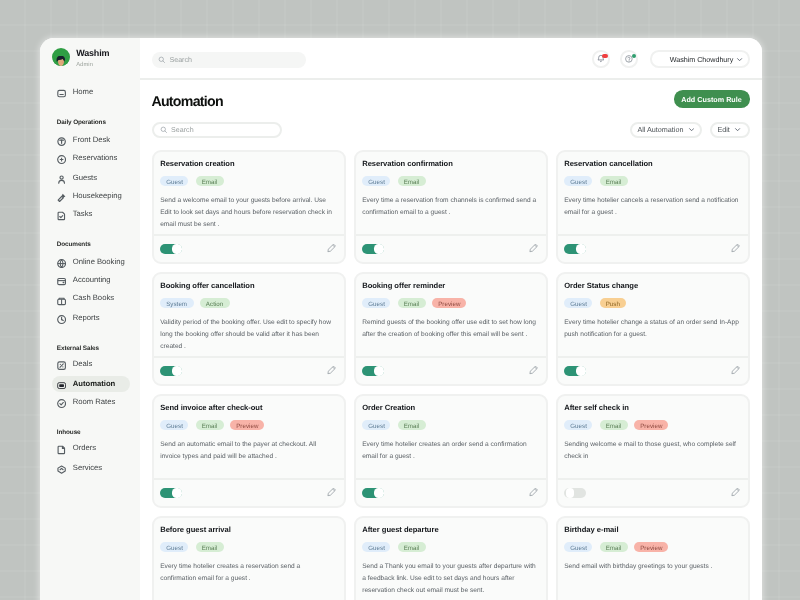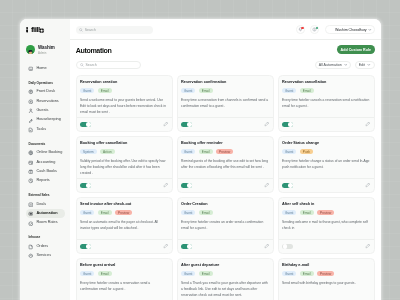--- a/index.html
+++ b/index.html
@@ -120,32 +120,20 @@
                   border-radius:50%; background:#fff; }
   .toggle.off .knob { left:0.5px; }
   .edit-icon { margin-left:auto; width:5.8px; height:5.8px; margin-right:-0.4px;}
 </style>
 </head>
 <body>
 
 <div id="stage">
   <div class="app">
     <div class="sidebar">
-      <div class="brand">
-        <svg class="brand-mark" viewBox="0 0 11 30">
-          <circle cx="5.5" cy="5.2" r="5.2" fill="#111"></circle>
-          <path d="M5.5 12.4a5.2 5.2 0 0 1 5.2 5.2v7.2a5.2 5.2 0 0 1-5.2 5.2 5.2 5.2 0 0 1-5.2-5.2v-7.2a5.2 5.2 0 0 1 5.2-5.2z" fill="#111"></path>
-        </svg>
-        <span class="brand-name">fiill</span>
-        <svg class="brand-o" viewBox="0 0 20 20">
-          <circle cx="10" cy="10" r="9" fill="#111"></circle>
-          <circle cx="10" cy="10" r="3.6" fill="#f6f7f5"></circle>
-          <path d="M10 0v6M10 14v6M0 10h6M14 10h6" stroke="#f6f7f5" stroke-width="2.1"></path>
-        </svg>
-      </div>
 
       <div class="profile">
         <div class="avatar">
           <svg viewBox="0 0 24 24" width="100%" height="100%">
             <circle cx="12" cy="12" r="12" fill="#2f9e44"></circle>
             <g transform="translate(12 9.6) scale(1.04) translate(-12 -13.2)">
               <path d="M3.6 23.4c1.3-2.6 4.2-4.2 6.1-4.7h4.6c1.9.5 4.8 2.1 6.1 4.7z" fill="#f2f5f0"></path>
               <rect x="15.3" y="19.6" width="3.4" height="3.8" fill="#3b63d6"></rect>
               <path d="M9.6 16.4h4.8v2.5c0 1-1.1 1.8-2.4 1.8s-2.4-.8-2.4-1.8z" fill="#d99a6c"></path>
               <path d="M8.2 10.6c0 3.7 1.7 6.4 3.8 6.4s3.8-2.7 3.8-6.4S14.1 5 12 5s-3.8 1.9-3.8 5.6z" fill="#e0a97b"></path>

